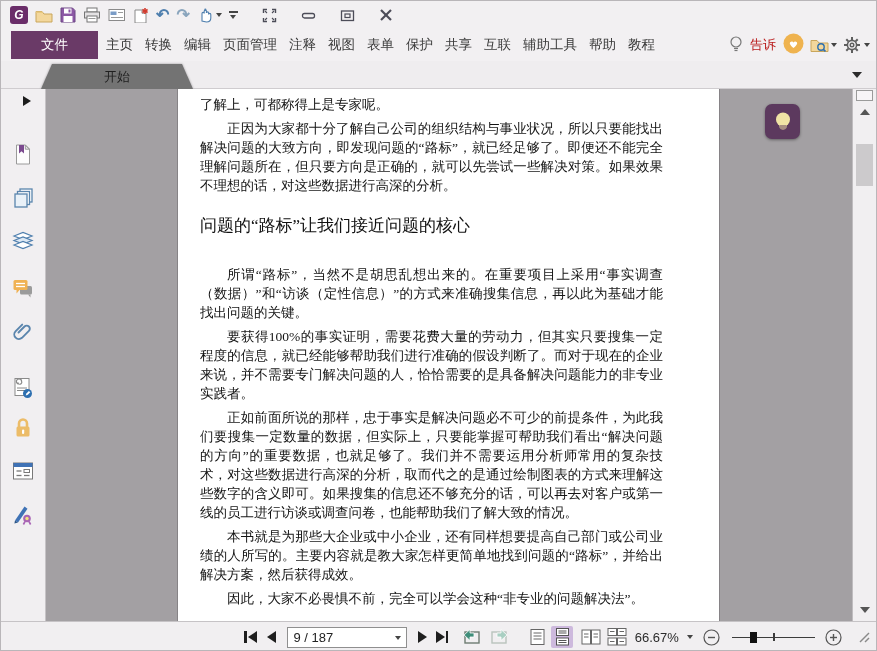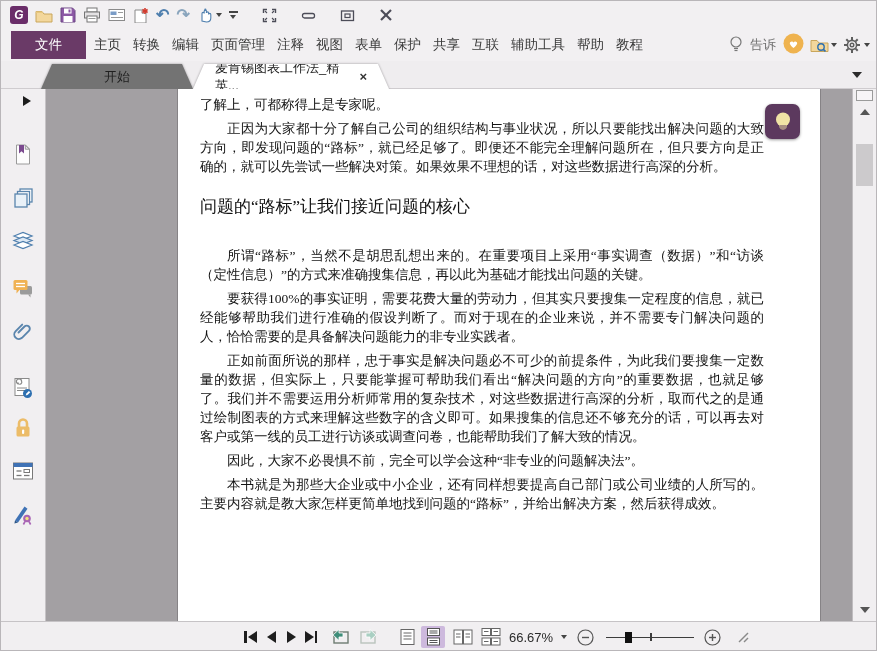--- a/index.html
+++ b/index.html
@@ -17,25 +17,25 @@
   .redo-c { color:#8aa5bd; font-weight:bold; font-size:16px; }
   .mini-caret { width:0; height:0; border-left:3.5px solid transparent; border-right:3.5px solid transparent; border-top:4px solid #444; display:inline-block; }
   .custom-ico { display:flex; flex-direction:column; align-items:center; gap:2px; }
   .custom-ico .bar { width:9px; height:1.5px; background:#444; }
   .titletext { flex:1; text-align:center; font-size:12.5px; color:#2b2b2b; white-space:nowrap; overflow:hidden; padding-left:20px; }
   .winctl { display:flex; align-items:center; gap:24px; padding:0 16px 0 24px; }
   .winctl .btn { display:flex; align-items:center; }
 
   
   .menubar { height:32px; display:flex; align-items:center; background:#f2f0f2; }
-  .file-btn { margin-left:10px; background:#6a3a67; color:#fff; border:none; font-size:13.5px; padding:5px 24px; font-family:inherit; cursor:default; }
+  .file-btn { margin-left:10px; background:#6a3a67; color:#fff; border:none; font-size:13.5px; padding:5px 30px; font-family:inherit; cursor:default; }
   .menu-items { display:flex; align-items:center; gap:10px; margin-left:7px; }
   .menu-item { font-size:13.5px; color:#3a3a3a; padding:4px 1px; white-space:nowrap; cursor:default;font-family:Liberation Serif, serif; }
   .menu-right { margin-left:auto; display:flex; align-items:center; gap:6px; padding-right:6px; }
-  .tellme-label { font-size:13px; color:#737373; width:27px; overflow:hidden; white-space:nowrap; }
+  .tellme-label { font-size:13px; color:#b91c1c; width:27px; overflow:hidden; white-space:nowrap; }
   .search-wrap { position:relative; }
   .search-input { width:114px; height:22px; border:1px solid #9a9a9a; background:#fff; font-size:13px; padding:2px 22px 2px 5px; font-family:inherit; color:#333; }
   .search-input::placeholder { color:#666; }
   .search-mag { position:absolute; right:3px; top:3px; }
 
   
   .tabbar { height:28px; background:#efedef; position:relative; border-bottom:1px solid #cfcccf; }
   .tab-wrap { position:absolute; top:3px; height:25px; filter:drop-shadow(0 0 1px #9a979a); }
   .tab { height:25px; display:flex; align-items:center; justify-content:center; gap:8px; clip-path:polygon(11px 0, calc(100% - 11px) 0, 100% 100%, 0 100%); font-size:13px; color:#1f1f1f; padding:0 22px; }
   .tab.inactive { background:#737373; }
@@ -43,21 +43,21 @@
   .tab-close { font-size:13px; color:#333; font-weight:bold; line-height:1; cursor:default; }
   .tab-list-caret { position:absolute; right:14px; top:11px; width:0; height:0; border-left:5px solid transparent; border-right:5px solid transparent; border-top:6px solid #2b2b2b; }
 
   
   .main { position:relative; height:532px; }
   .sidebar { position:absolute; left:0; top:0; width:45px; height:100%; background:#f1eff1; border-right:1px solid #c6c3c6; }
   .sb-expand { position:absolute; left:22px; top:7px; width:0; height:0; border-top:5.5px solid transparent; border-bottom:5.5px solid transparent; border-left:8px solid #1c1c1c; }
   .sb-ico { position:absolute; left:11px; width:22px; height:22px; display:flex; align-items:center; justify-content:center; cursor:default; }
 
   .docarea { position:absolute; left:45px; right:24px; top:0; bottom:0; background:#a3a0a3; overflow:hidden; }
-  .page { position:absolute; left:132px; top:0; width:642px; height:532px; background:#fff; box-shadow:0 0 0 1px #868386; }
+  .page { position:absolute; left:132px; top:0; width:541px; height:532px; background:#fff; box-shadow:0 0 0 1px #868386; }
   .page-inner { padding:6px 56px 0 22px; font-family:"Liberation Serif", serif; font-size:13.5px; line-height:19px; color:#141414; text-align:justify; }
   .para { text-indent:2em; margin-bottom:5px; }
   .para.no-indent { text-indent:0; }
   .doc-h1 { font-size:17px; line-height:24px; margin:19px 0 27px; text-align:left; color:#101010; }
 
   .bulb-btn { position:absolute; right:52px; top:15px; width:35px; height:35px; background:#5c395e; border-radius:7px; display:flex; align-items:center; justify-content:center; box-shadow:0 1px 3px rgba(0,0,0,.4); cursor:default; }
 
   .scrollbar { position:absolute; right:0; top:0; width:24px; height:100%; background:#f1eff1; border-left:1px solid #bfbcbf; }
   .sb-collapse { position:absolute; left:3px; top:1px; width:17px; height:11px; background:#f7f5f7; border:1px solid #9a9a9a; }
   .arrow-up { position:absolute; left:7px; top:20px; width:0; height:0; border-left:5px solid transparent; border-right:5px solid transparent; border-bottom:6px solid #555; }
@@ -238,26 +238,20 @@
 
     </div>
   </div>
 
   <div class="tabbar">
     <div class="tab-wrap" style="left:40px;width:152px;">
       <div class="tab inactive">
           <span>开始</span>
         </div>
     </div>
-    <div class="tab-wrap" style="left:192px;width:196px;">
-      <div class="tab active">
-        <span>麦肯锡图表工作法_精英...</span>
-        <span class="tab-close">×</span>
-      </div>
-    </div>
     <div class="tab-list-caret"></div>
   </div>
 
   <div class="main">
 
     <div class="sidebar">
       <div class="sb-expand"></div>
       <div class="sb-ico" style="top:54px">
         <svg width="20" height="21">
             <path d="M3.5 1h9l4 4v15h-13z" fill="#fdfdfd" stroke="#9a9a9a"></path>
@@ -334,22 +328,22 @@
 
     <div class="docarea">
       <div class="page">
         <div class="page-inner">
           <div class="para no-indent">了解上，可都称得上是专家呢。</div>
           <div class="para">正因为大家都十分了解自己公司的组织结构与事业状况，所以只要能找出解决问题的大致方向，即发现问题的“路标”，就已经足够了。即便还不能完全理解问题所在，但只要方向是正确的，就可以先尝试一些解决对策。如果效果不理想的话，对这些数据进行高深的分析。</div>
           <div class="doc-h1">问题的“路标”让我们接近问题的核心</div>
           <div class="para">所谓“路标”，当然不是胡思乱想出来的。在重要项目上采用“事实调查（数据）”和“访谈（定性信息）”的方式来准确搜集信息，再以此为基础才能找出问题的关键。</div>
           <div class="para">要获得100%的事实证明，需要花费大量的劳动力，但其实只要搜集一定程度的信息，就已经能够帮助我们进行准确的假设判断了。而对于现在的企业来说，并不需要专门解决问题的人，恰恰需要的是具备解决问题能力的非专业实践者。</div>
           <div class="para">正如前面所说的那样，忠于事实是解决问题必不可少的前提条件，为此我们要搜集一定数量的数据，但实际上，只要能掌握可帮助我们看出“解决问题的方向”的重要数据，也就足够了。我们并不需要运用分析师常用的复杂技术，对这些数据进行高深的分析，取而代之的是通过绘制图表的方式来理解这些数字的含义即可。如果搜集的信息还不够充分的话，可以再去对客户或第一线的员工进行访谈或调查问卷，也能帮助我们了解大致的情况。</div>
+          <div class="para">本书就是为那些大企业或中小企业，还有同样想要提高自己部门或公司业绩的人所写的。主要内容就是教大家怎样更简单地找到问题的“路标”，并给出解决方案，然后获得成效。</div>
           <div class="para">因此，大家不必畏惧不前，完全可以学会这种“非专业的问题解决法”。</div>
-          <div class="para">本书就是为那些大企业或中小企业，还有同样想要提高自己部门或公司业绩的人所写的。主要内容就是教大家怎样更简单地找到问题的“路标”，并给出解决方案，然后获得成效。</div>
 
         </div>
       </div>
       <div class="bulb-btn">
         <svg width="20" height="22">
             <circle cx="10" cy="8.5" r="7" fill="#f0e3a5"></circle>
             <path d="M6.5 13.5 h7 v2.5 a3.5 2.5 0 0 1 -7 0z" fill="#f0e3a5"></path>
             <line x1="6.8" y1="15" x2="13.2" y2="15" stroke="#5c395e" stroke-width="1"></line>
             <line x1="6.8" y1="17" x2="13.2" y2="17" stroke="#5c395e" stroke-width="1"></line>
           </svg>
@@ -365,20 +359,24 @@
   </div>
 
   <div class="bottombar">
     <div class="bb" style="margin-left:243px;gap:1px">
         <div class="stop"></div>
         <div class="tri-l"></div>
       </div>
     <div class="bb" style="margin-left:10px">
         <div class="tri-l"></div>
       </div>
+    <div class="pagebox">
+      <input type="text" value="9 / 187" style="">
+      <span class="mini-caret"></span>
+    </div>
     <div class="bb" style="margin-left:11px">
         <div class="tri-r"></div>
       </div>
     <div class="bb" style="margin-left:9px;gap:1px">
         <div class="tri-r"></div>
         <div class="stop"></div>
       </div>
     <div class="bb" style="margin-left:13px">
       <svg width="21" height="18">
           <rect x="4" y="4" width="14" height="11" fill="none" stroke="#6e7d72" stroke-width="1.4"></rect>

